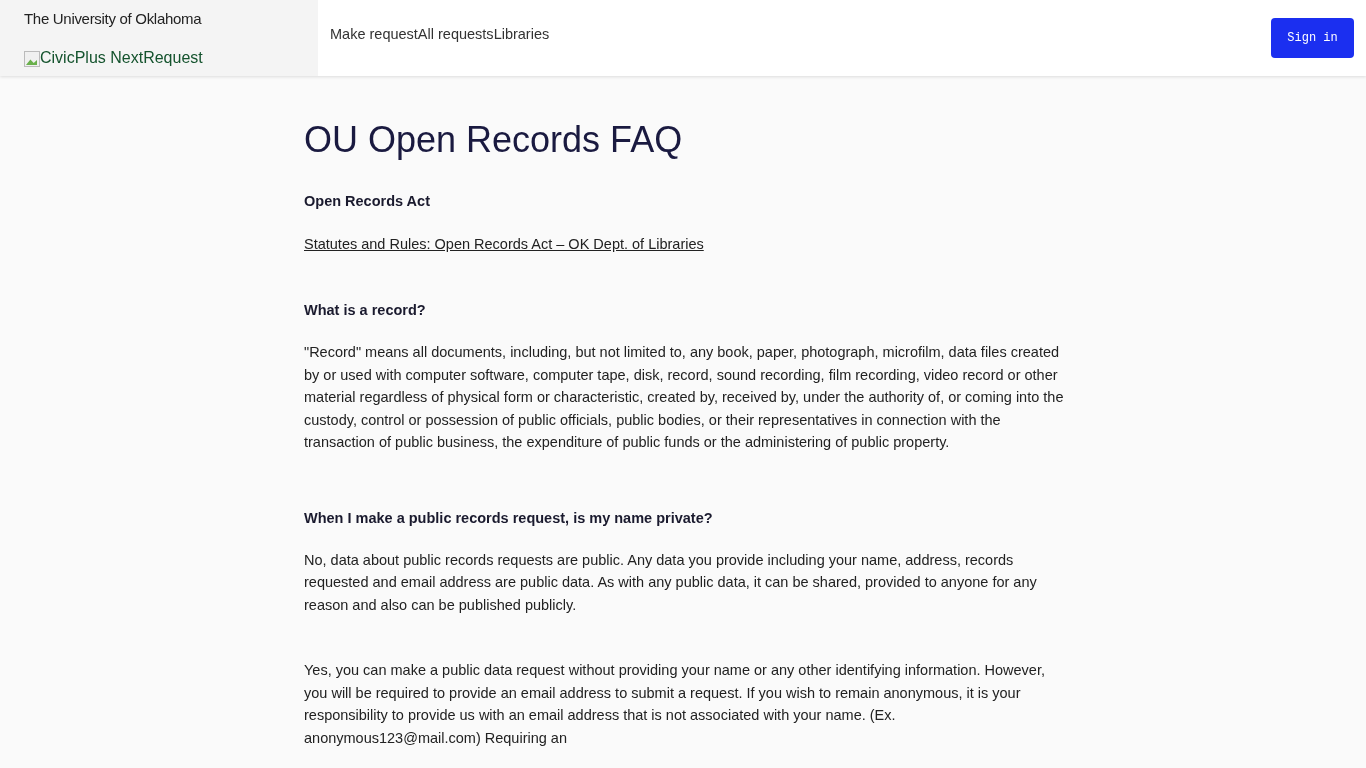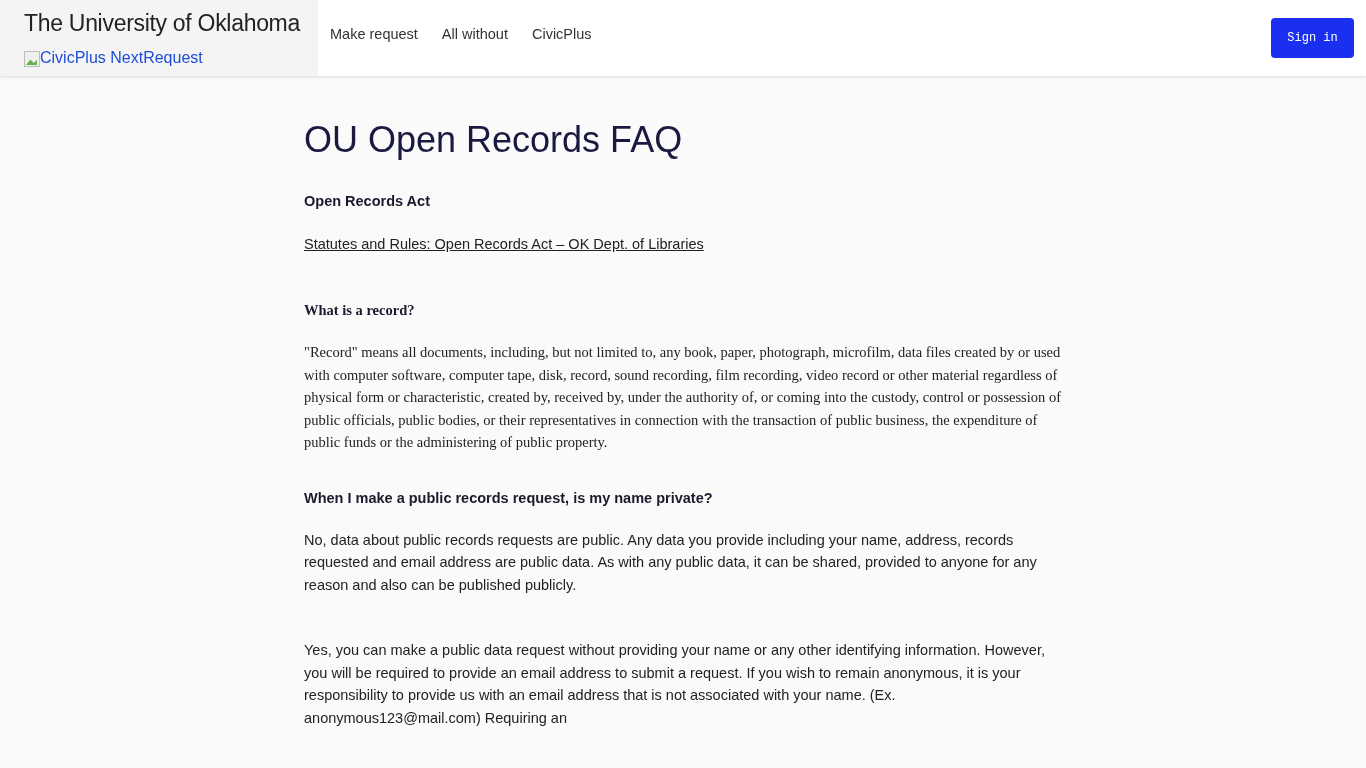--- a/index.html
+++ b/index.html
@@ -15,40 +15,40 @@
       box-shadow: 0 1px 3px rgba(0,0,0,0.12);
       z-index: 2;
     }
     .brand {
       position: absolute; left: 0; top: 0; width: 318px; height: 76px;
       background: #f4f4f4;
       overflow: hidden;
     }
     .brand-title {
       position: absolute; left: 24px; top: 10px;
-      font-size: 23px; color: #222; letter-spacing: -0.3px;
+      font-size: 15px; color: #222; letter-spacing: -0.3px;
       white-space: nowrap;
     }
     .brand-logo {
       position: absolute; left: 24px; top: 49px; height: 18px;
       display: flex; align-items: flex-end; overflow: hidden;
-      font-size: 16px; color: #1d4ed8; white-space: nowrap;
+      font-size: 16px; color: #14532d; white-space: nowrap;
     }
     .broken-img-icon {
       display: inline-block; width: 16px; height: 16px; position: relative;
       border: 1px solid #bbb; background: #f0f0f0; margin-top: 2px;
     }
     .broken-img-icon::after {
       content: ""; position: absolute; left: 1px; bottom: 1px;
       width: 11px; height: 7px; background: #6ab04c;
       clip-path: polygon(0 100%, 40% 20%, 70% 70%, 100% 30%, 100% 100%);
     }
     .nav {
       position: absolute; left: 330px; top: 26px;
-      display: flex; gap: 24px;
+      display: flex; 
     }
     .nav a {
       font-size: 14.5px; color: #333; text-decoration: none;
       white-space: nowrap;
     }
     .signin {
       position: absolute; left: 1271px; top: 18px; width: 83px; height: 40px;
       background: #1b2ff0; color: #fff; border: none; border-radius: 4px;
       font-size: 12px; font-family: Liberation Mono, monospace;
       cursor: pointer;
@@ -79,40 +79,40 @@
 <div class="header">
   <div class="brand">
     <div class="brand-title">The University of Oklahoma</div>
     <div class="brand-logo">
       <span class="broken-img-icon"></span>
       <span>CivicPlus NextRequest</span>
     </div>
   </div>
   <nav class="nav">
     <a href="#">Make request</a>
-    <a href="#">All without</a>
-    <a href="#">CivicPlus</a>
+    <a href="#">All requests</a>
+    <a href="#">Libraries</a>
   </nav>
   <button class="signin">Sign in</button>
 </div>
 
 <div class="main">
   <h1>OU Open Records FAQ</h1>
 
   <div style="margin-top:32px;">
     <div class="section-title">Open Records Act</div>
     <a href="#" class="link" style="margin-top:21px;">Statutes and Rules: Open Records Act – OK Dept. of Libraries</a>
   </div>
 
-  <div style="margin-top:44px;font-family:Liberation Serif, serif;">
+  <div style="margin-top:44px;">
     <div class="section-title">What is a record?</div>
     <p class="para" style="margin-top:20px;">"Record" means all documents, including, but not limited to, any book, paper, photograph, microfilm, data files created by or used with computer software, computer tape, disk, record, sound recording, film recording, video record or other material regardless of physical form or characteristic, created by, received by, under the authority of, or coming into the custody, control or possession of public officials, public bodies, or their representatives in connection with the transaction of public business, the expenditure of public funds or the administering of public property.</p>
   </div>
 
-  <div style="margin-top:33px;">
+  <div style="margin-top:53px;">
     <div class="section-title">When I make a public records request, is my name private?</div>
     <p class="para" style="margin-top:20px;">No, data about public records requests are public. Any data you provide including your name, address, records requested and email address are public data. As with any public data, it can be shared, provided to anyone for any reason and also can be published publicly.</p>
   </div>
 
   <div style="margin-top:43px;">
     <p class="para" style="margin-top:20px;">Yes, you can make a public data request without providing your name or any other identifying information. However, you will be required to provide an email address to submit a request. If you wish to remain anonymous, it is your responsibility to provide us with an email address that is not associated with your name. (Ex. anonymous123@mail.com) Requiring an</p>
   </div>
 </div>
 
 </body></html>

